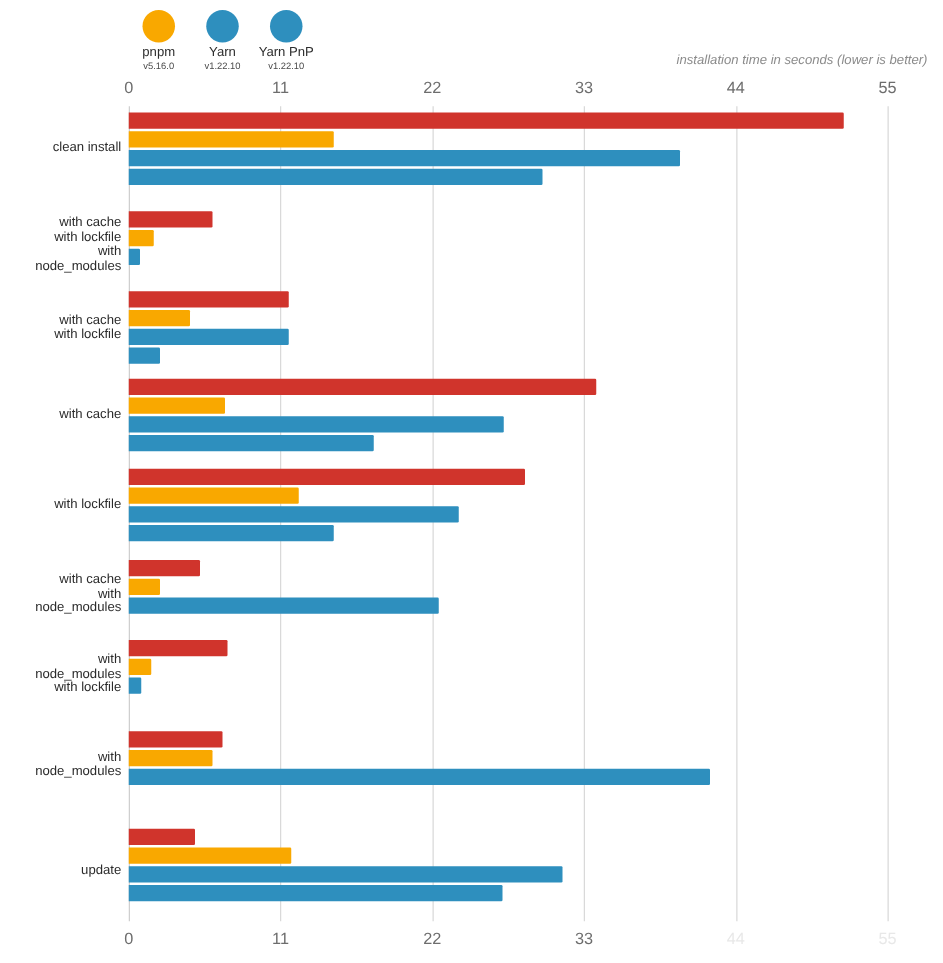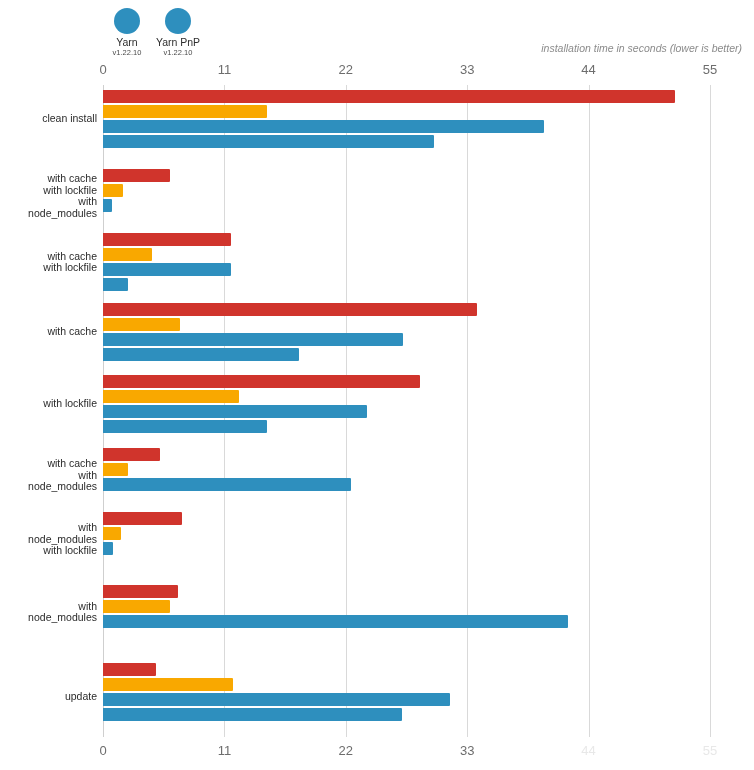--- a/index.html
+++ b/index.html
@@ -117,20 +117,25 @@
     line-height: 11.5px;
     color: #2b2b2b;
     white-space: pre-line;
     padding-left: 12px;
   }
 </style>
 </head>
 <body>
 
 <div id="legend">
+    <div class="legend-item">
+      <div class="legend-swatch" style="background: rgb(249, 168, 0);"></div>
+      <div class="legend-name">pnpm</div>
+      <div class="legend-version">v5.16.0</div>
+    </div>
     <div class="legend-item">
       <div class="legend-swatch" style="background: rgb(46, 143, 190);"></div>
       <div class="legend-name">Yarn</div>
       <div class="legend-version">v1.22.10</div>
     </div>
     <div class="legend-item">
       <div class="legend-swatch" style="background: rgb(46, 143, 190);"></div>
       <div class="legend-name">Yarn PnP</div>
       <div class="legend-version">v1.22.10</div>
     </div>

